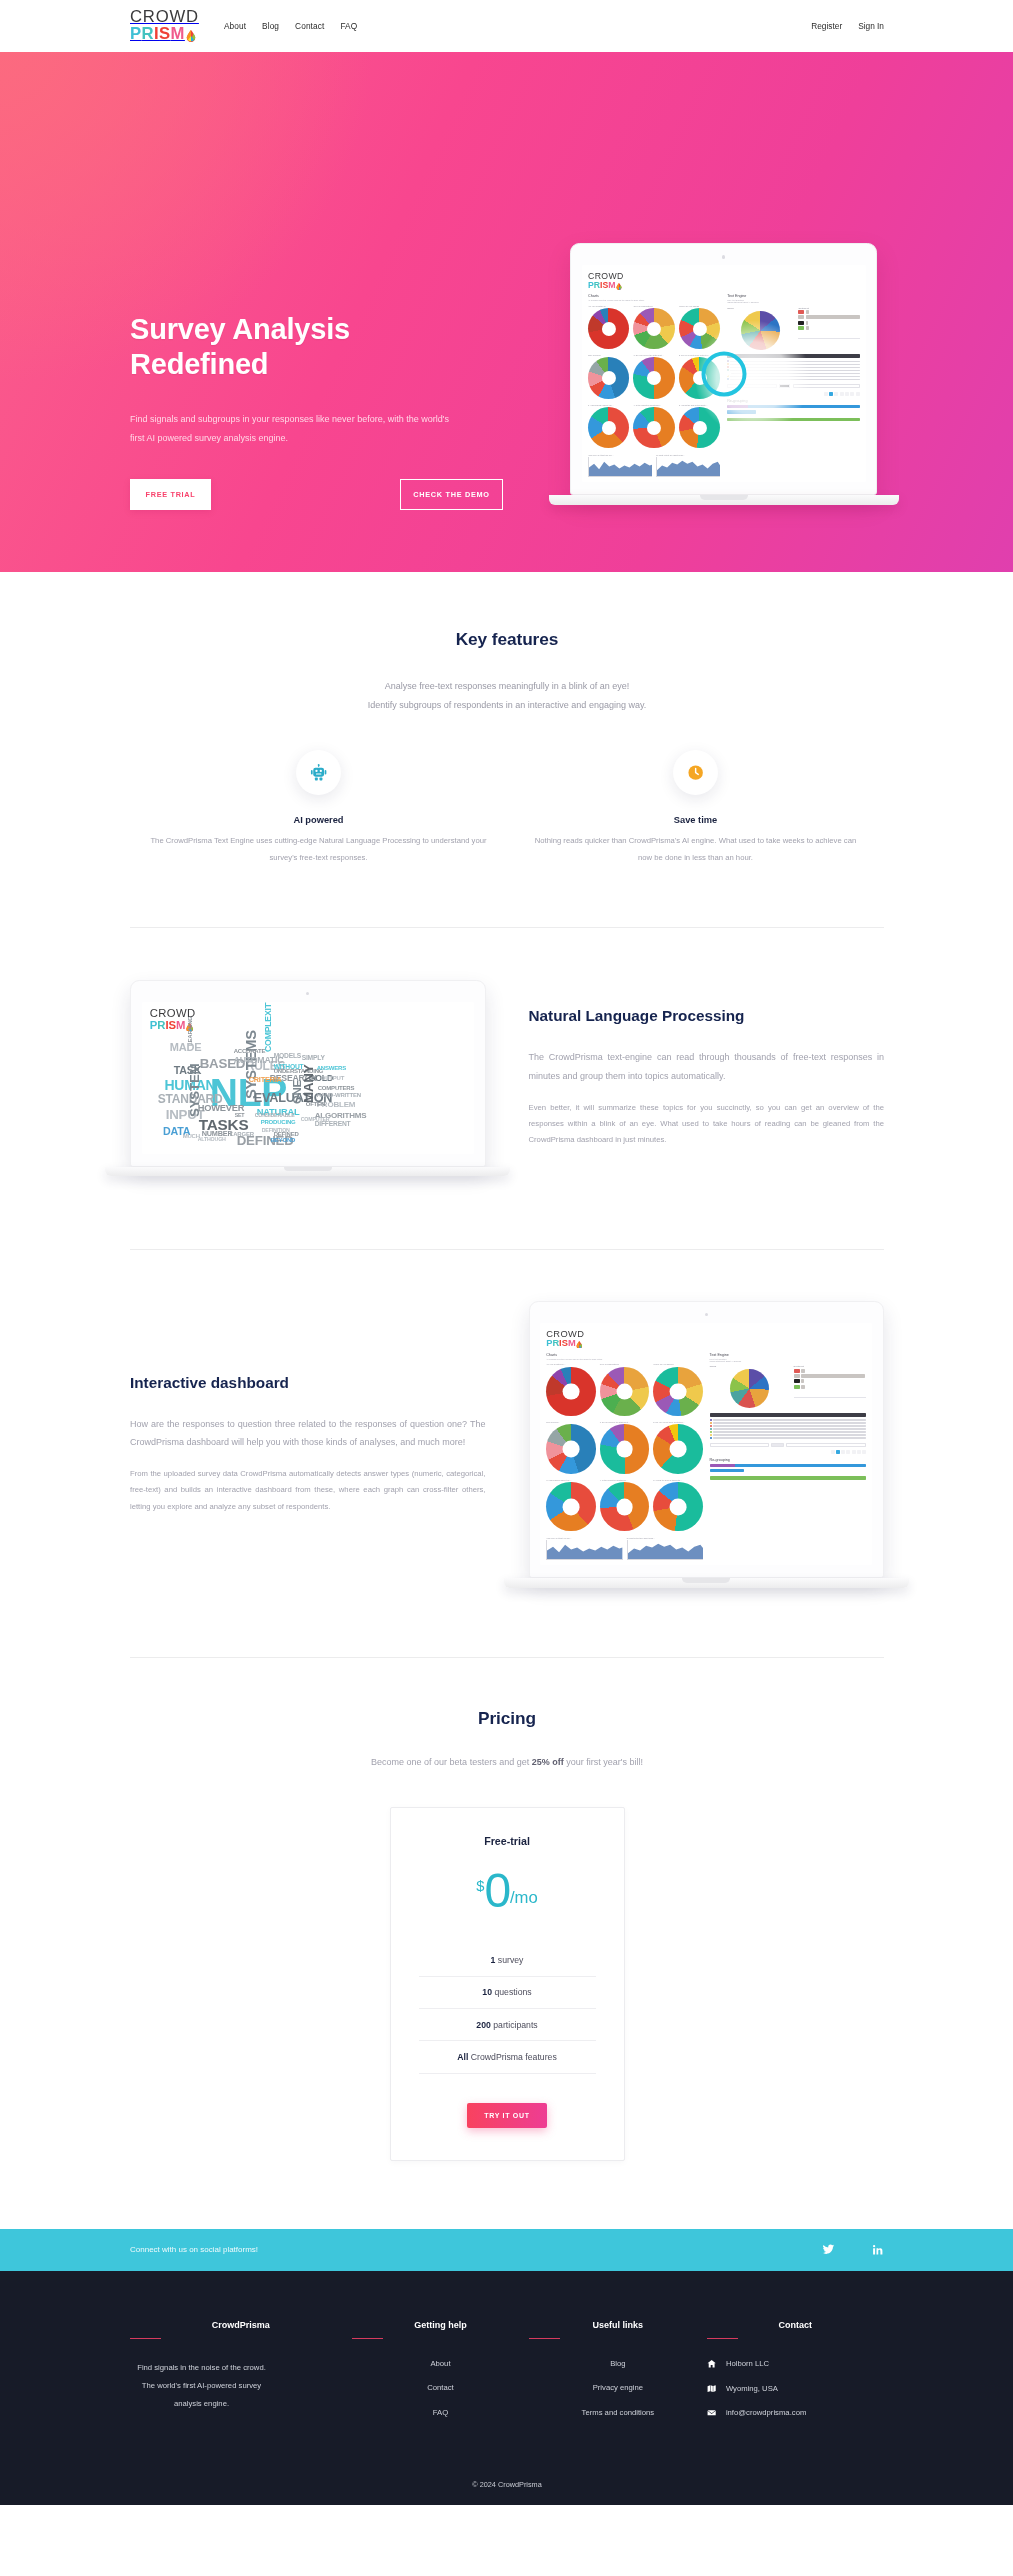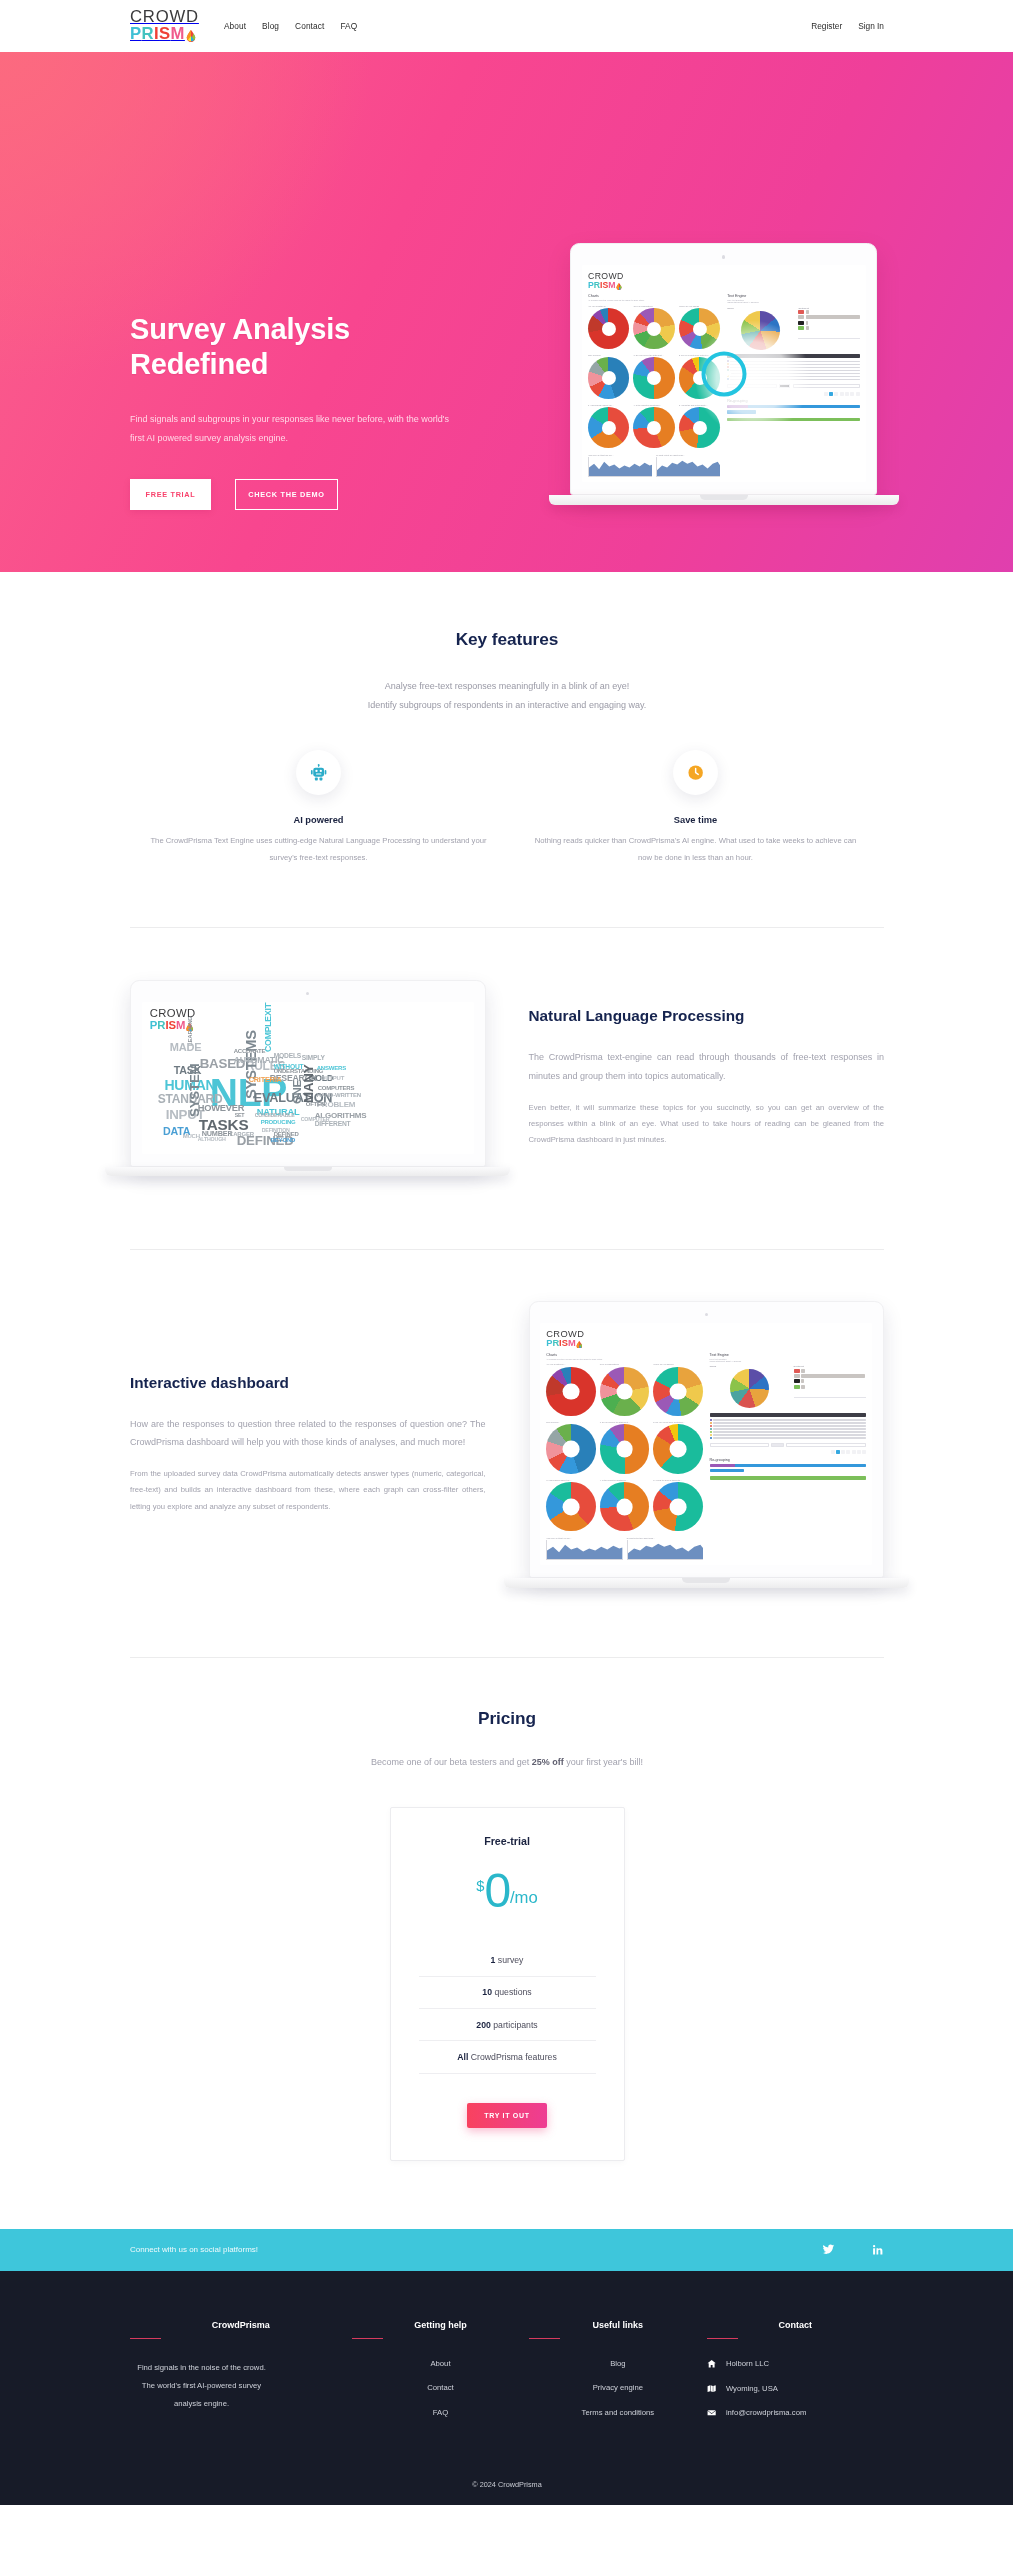--- a/index.html
+++ b/index.html
@@ -51,21 +51,21 @@
   }
   .hero-inner{width:754px;margin:0 auto;height:100%;position:relative;}
   .hero-copy{position:absolute;left:0;top:260px;width:373px;}
   .hero-title{
     font-size:29px;line-height:1.22;font-weight:700;color:#fff;letter-spacing:-0.2px;
     text-shadow:0 0.7px 1.3px rgba(150,0,60,.12);
   }
   .hero-sub{
     margin-top:27px;font-size:9px;line-height:2.15;color:#ffd7e6;max-width:320px;
   }
-  .hero-btns{margin-top:31px;display:flex;gap:24px;}
+  .hero-btns{margin-top:31px;display:flex;gap:10px;justify-content:space-between;}
   .btn{
     display:inline-flex;align-items:center;justify-content:center;
     font-size:7.3px;font-weight:700;letter-spacing:0.7px;
     height:31px;padding:0 12px;min-width:81px;text-decoration:none;cursor:pointer;
   }
   .btn-white{background:#fff;color:#f8426c;box-shadow:0 2px 6.7px rgba(160,0,70,.13);}
   .btn-outline{background:transparent;color:#fff;border:1.3px solid #fff;min-width:103px;}
 
   
   .laptop{position:absolute;}

